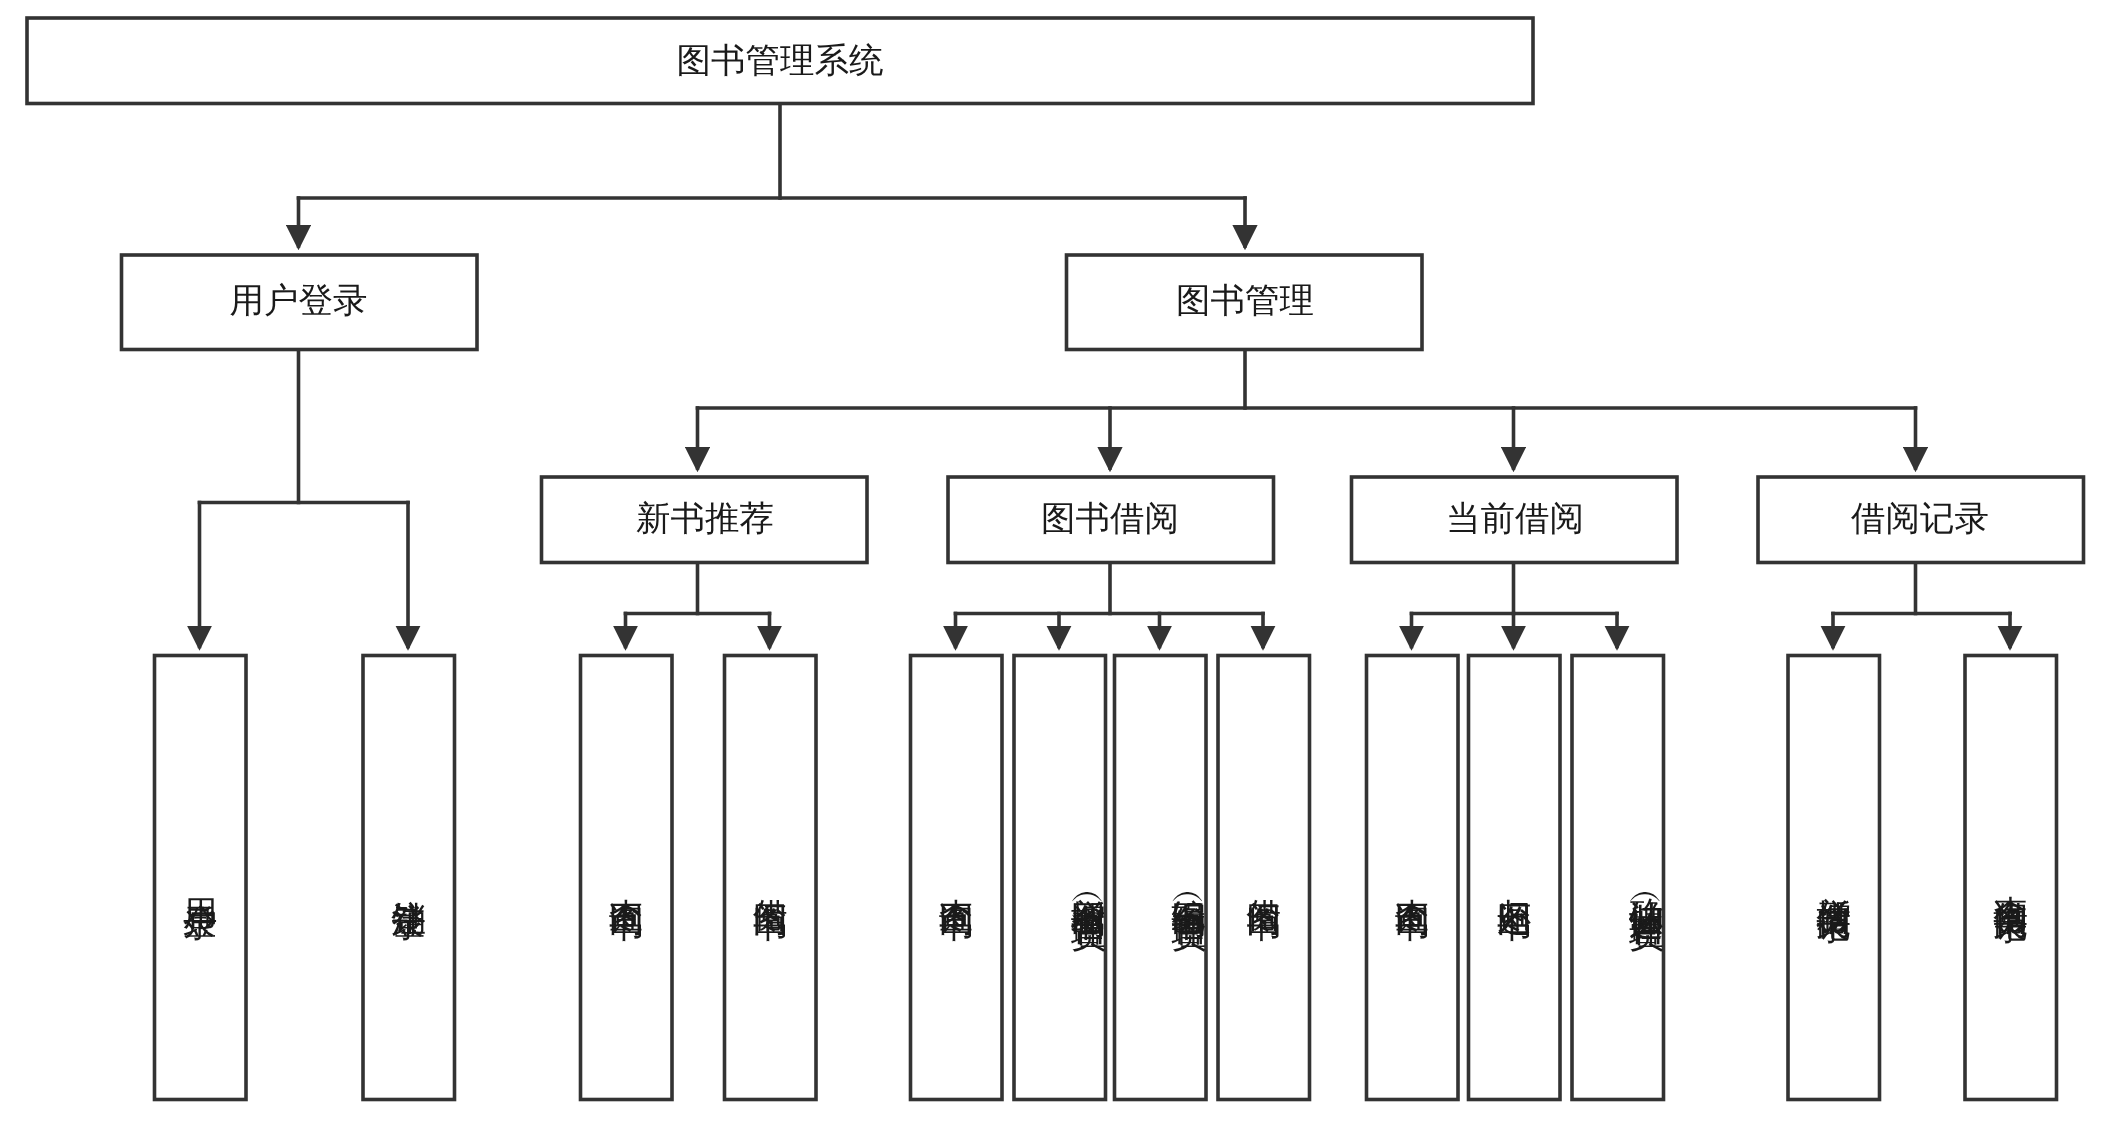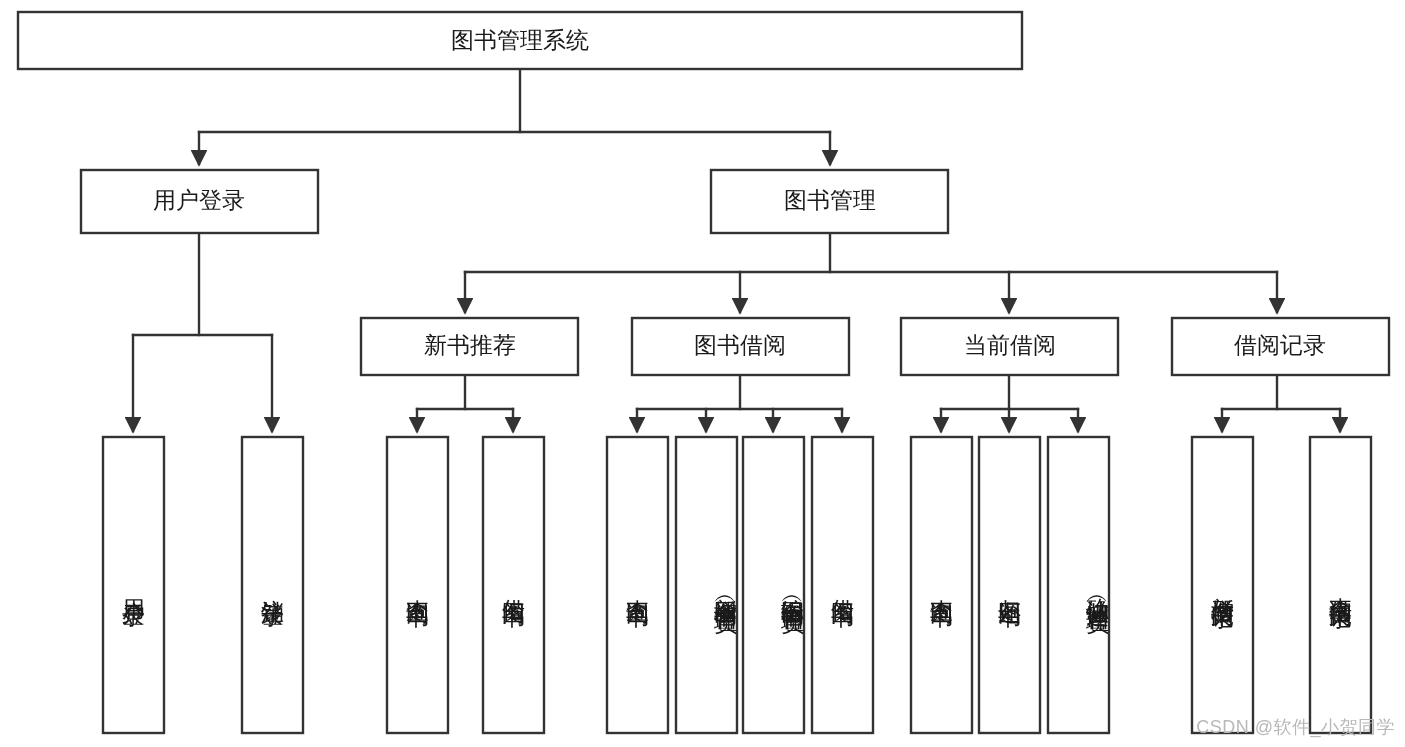--- a/index.html
+++ b/index.html
@@ -208,15 +208,14 @@
   <div class="leaf-label" style="left:743px; top:437px; width:61px; height:296px; align-items:flex-start; padding-top:8px; box-sizing:border-box;">编辑图书（管理员）</div>
   <div class="leaf-label" style="left:812px; top:437px; width:61px; height:296px;">借阅图书</div>
 
   <div class="leaf-label" style="left:911px; top:437px; width:61px; height:296px;">查询图书</div>
   <div class="leaf-label" style="left:979px; top:437px; width:61px; height:296px;">归还图书</div>
   <div class="leaf-label" style="left:1048px; top:437px; width:61px; height:296px; align-items:flex-start; padding-top:8px; box-sizing:border-box;">确认归还（管理员）</div>
 
   <div class="leaf-label" style="left:1192px; top:437px; width:61px; height:296px;">新增借阅记录</div>
   <div class="leaf-label" style="left:1310px; top:437px; width:61px; height:296px;">查询借阅记录</div>
 
-  <div class="watermark">CSDN @软件_小贺同学</div>
 
 </div>
 
 </body></html>

